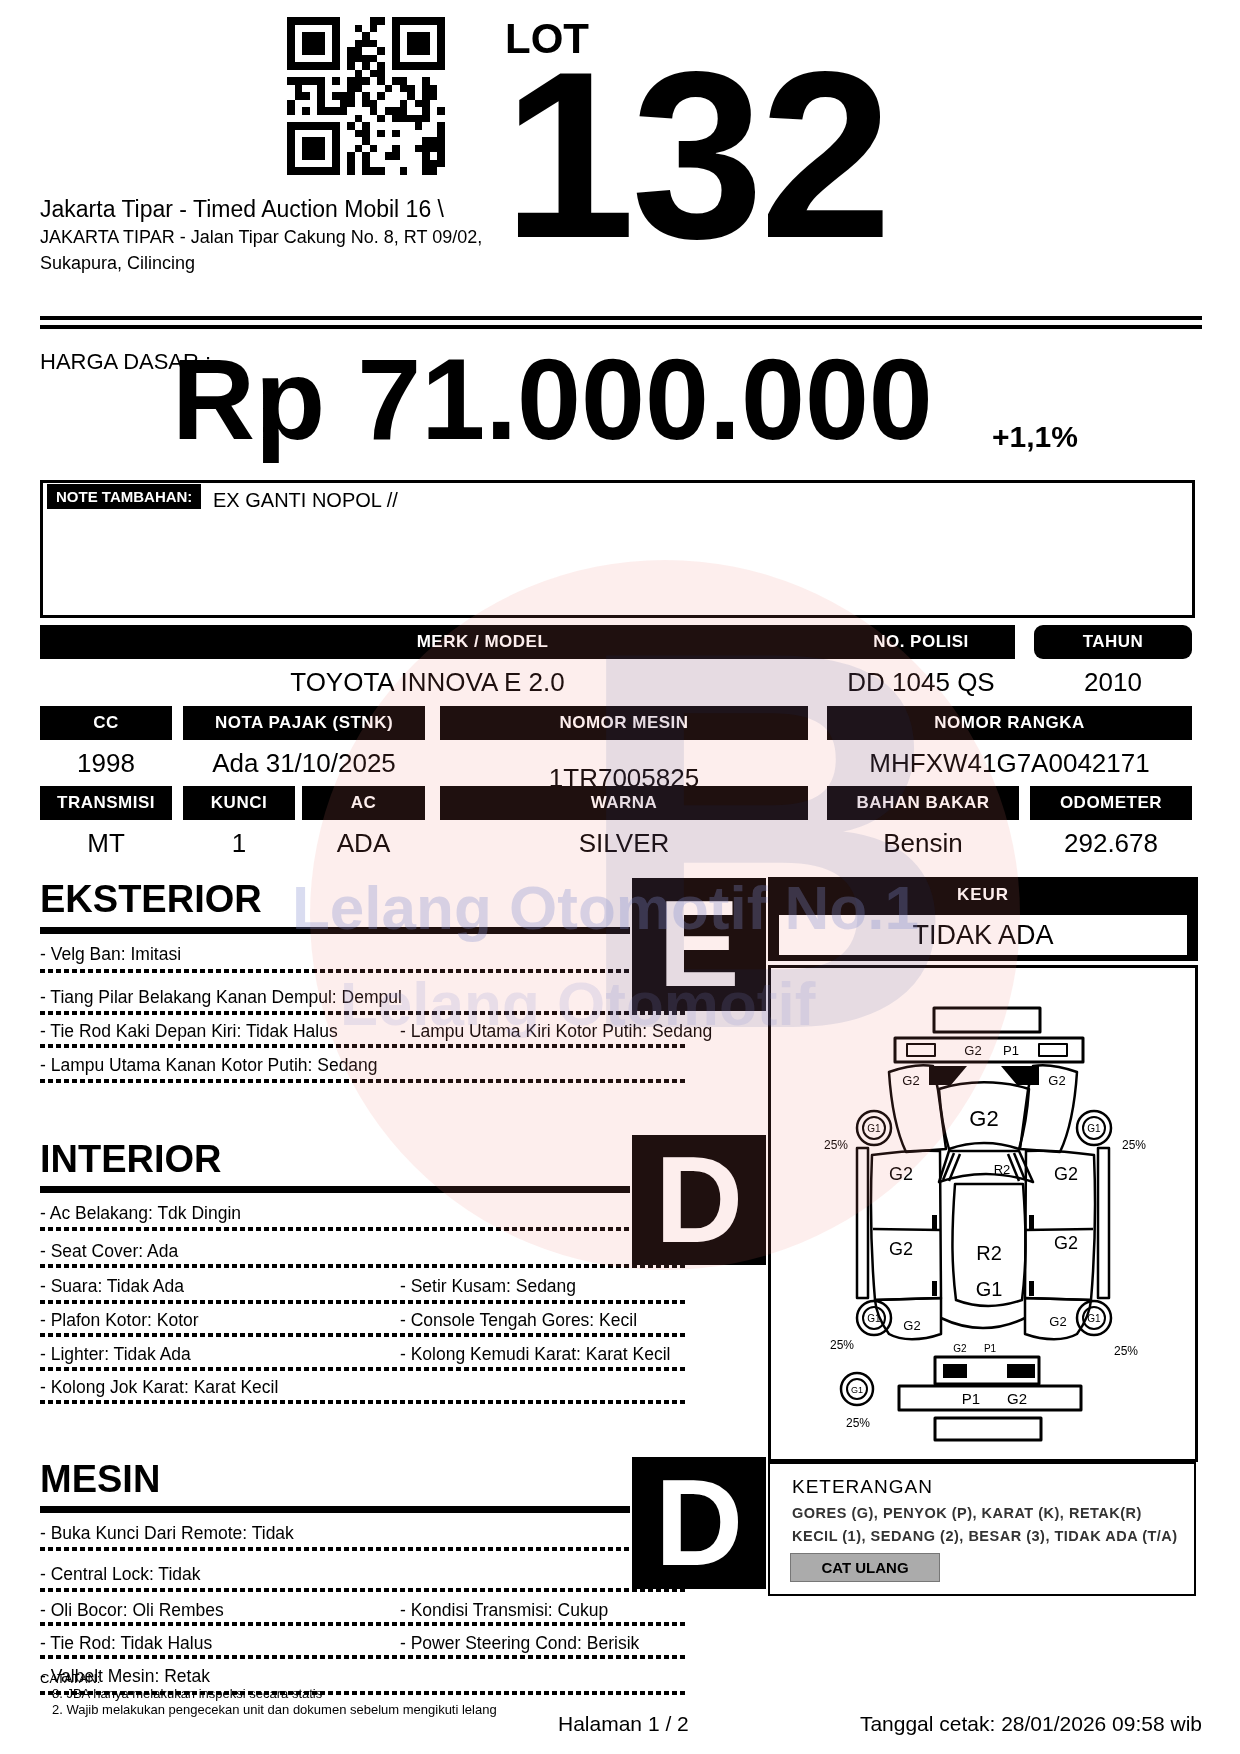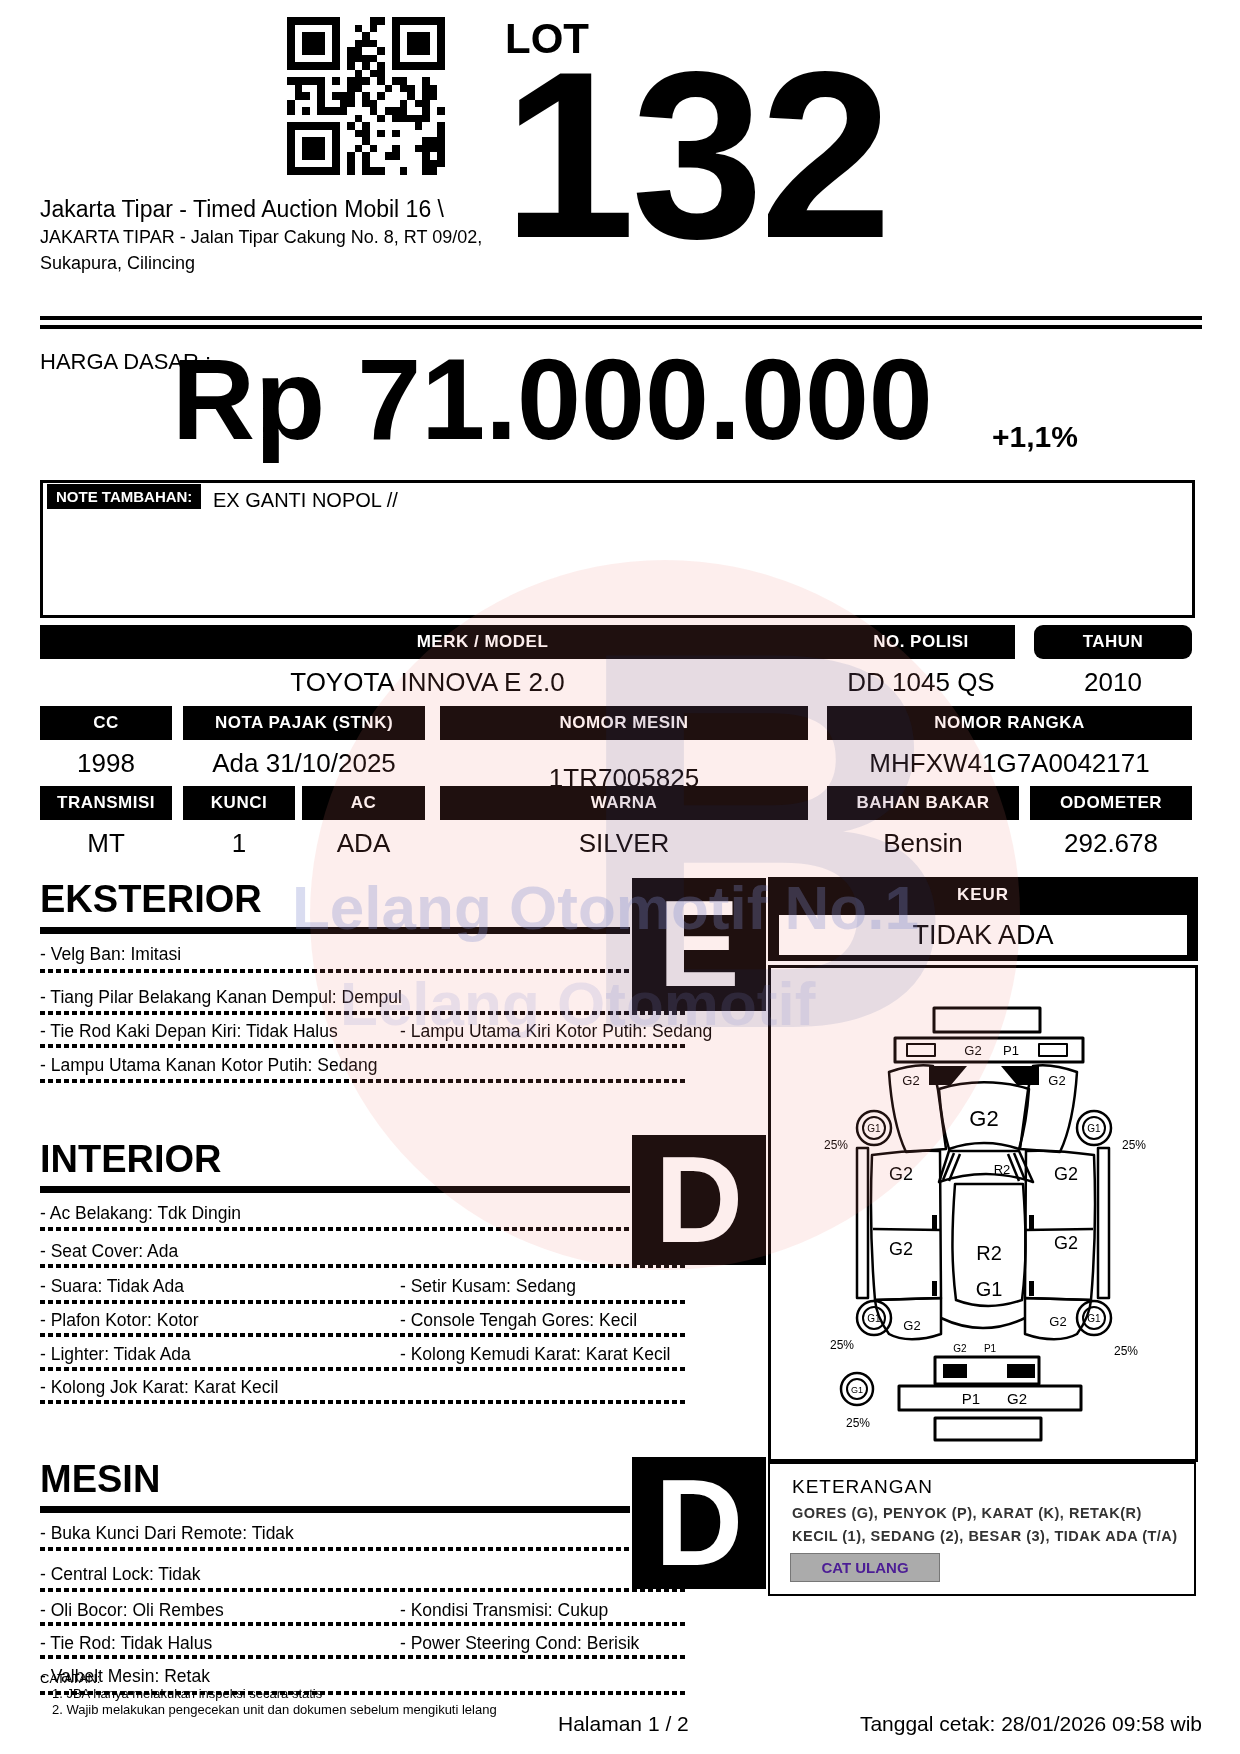--- a/index.html
+++ b/index.html
@@ -30,21 +30,21 @@
   .item{font-size:17.5px;white-space:nowrap;}
   .dot{height:4px;background-image:repeating-linear-gradient(90deg,#000 0,#000 5px,transparent 5px,transparent 8px);}
   
   .keur-black{background:#000;}
   .keur-label{color:#fff;font-size:17px;font-weight:bold;text-align:center;letter-spacing:1px;}
   .keur-inner{background:#fff;text-align:center;font-size:27px;}
   
   .frame{border:3px solid #000;background:#fff;}
   .kt-title{font-size:19px;letter-spacing:1px;}
   .kt-line{font-size:14.5px;font-weight:bold;color:#333;letter-spacing:.5px;}
-  .kt-badge{background:#ababab;border:1px solid #777;color:#4c1d95;font-size:15px;font-weight:bold;
+  .kt-badge{background:#ababab;border:1px solid #777;color:#000000;font-size:15px;font-weight:bold;
             text-align:center;line-height:27px;}
   .fn{font-size:13px;}
   .footer{font-size:21px;}
   
   #wm{position:absolute;inset:0;pointer-events:none;z-index:30;}
   .wm-circle{border-radius:50%;background:rgba(242,125,115,0.13);}
   .wm-b{font-size:540px;font-weight:bold;color:rgba(25,55,140,0.10);line-height:1;}
   .wm-t1{font-size:62px;font-weight:bold;color:rgba(128,138,205,0.30);white-space:nowrap;}
   .wm-t2{font-size:62px;font-weight:bold;color:rgba(128,138,205,0.17);white-space:nowrap;}
   svg text{fill:#000;stroke:none;font-family:"Liberation Sans","DejaVu Sans",sans-serif;}
@@ -274,21 +274,21 @@
   <div class="abs item" style="left:400px;top:1600px;">- Kondisi Transmisi: Cukup</div>
   <div class="abs dot" style="left:40px;top:1622px;width:648px;"></div>
   <div class="abs item" style="left:40px;top:1633px;">- Tie Rod: Tidak Halus</div>
   <div class="abs item" style="left:400px;top:1633px;">- Power Steering Cond: Berisik</div>
   <div class="abs dot" style="left:40px;top:1655px;width:648px;"></div>
   <div class="abs item" style="left:40px;top:1666px;">- Valbelt Mesin: Retak</div>
   <div class="abs dot" style="left:40px;top:1691px;width:648px;"></div>
   <div class="abs grade-box" style="left:632px;top:1457px;width:134px;height:132px;line-height:132px;">D</div>
 
   <div class="abs fn" style="left:40px;top:1671px;">CATATAN:</div>
-  <div class="abs fn" style="left:52px;top:1686px;">1. JBA hanya melakukan inspeksi secara statis</div>
+  <div class="abs fn" style="left:52px;top:1686px;">8. JBA hanya melakukan inspeksi secara statis</div>
   <div class="abs fn" style="left:52px;top:1702px;">2. Wajib melakukan pengecekan unit dan dokumen sebelum mengikuti lelang</div>
 
   <div class="abs footer" style="left:558px;top:1712px;">Halaman 1 / 2</div>
   <div class="abs footer" style="left:850px;top:1712px;width:352px;text-align:right;">Tanggal cetak: 28/01/2026 09:58 wib</div>
 
   <div class="abs keur-black" style="left:768px;top:877px;width:430px;height:84px;"></div>
   <div class="abs keur-label" style="left:768px;top:885px;width:430px;">KEUR</div>
   <div class="abs keur-inner" style="left:779px;top:915px;width:408px;height:40px;line-height:40px;">TIDAK ADA</div>
 
   <div class="abs frame" style="left:768px;top:965px;width:424px;height:491px;">

